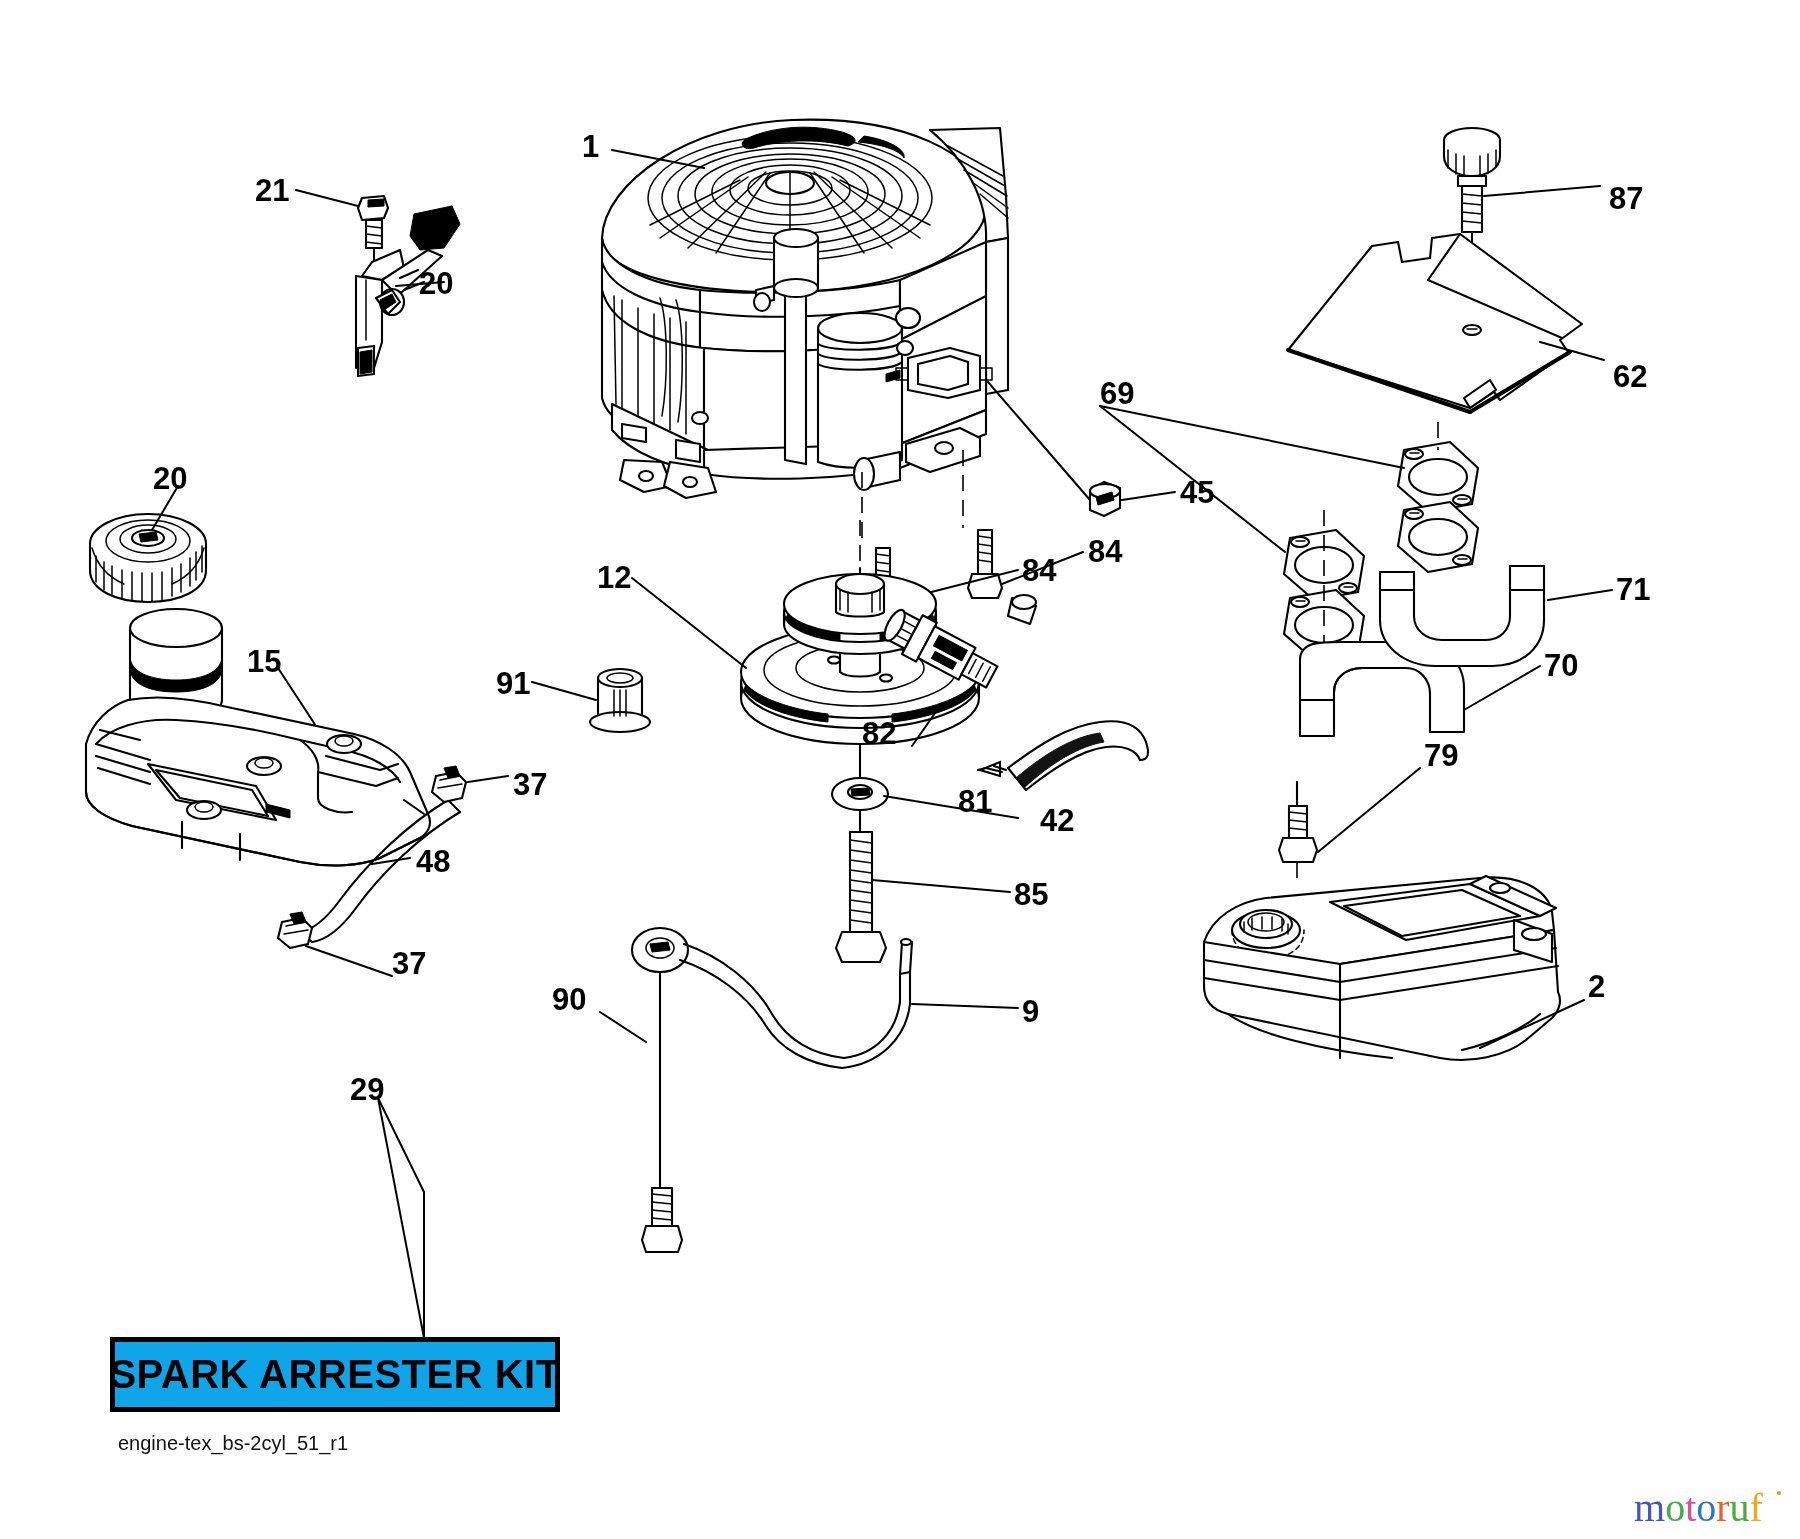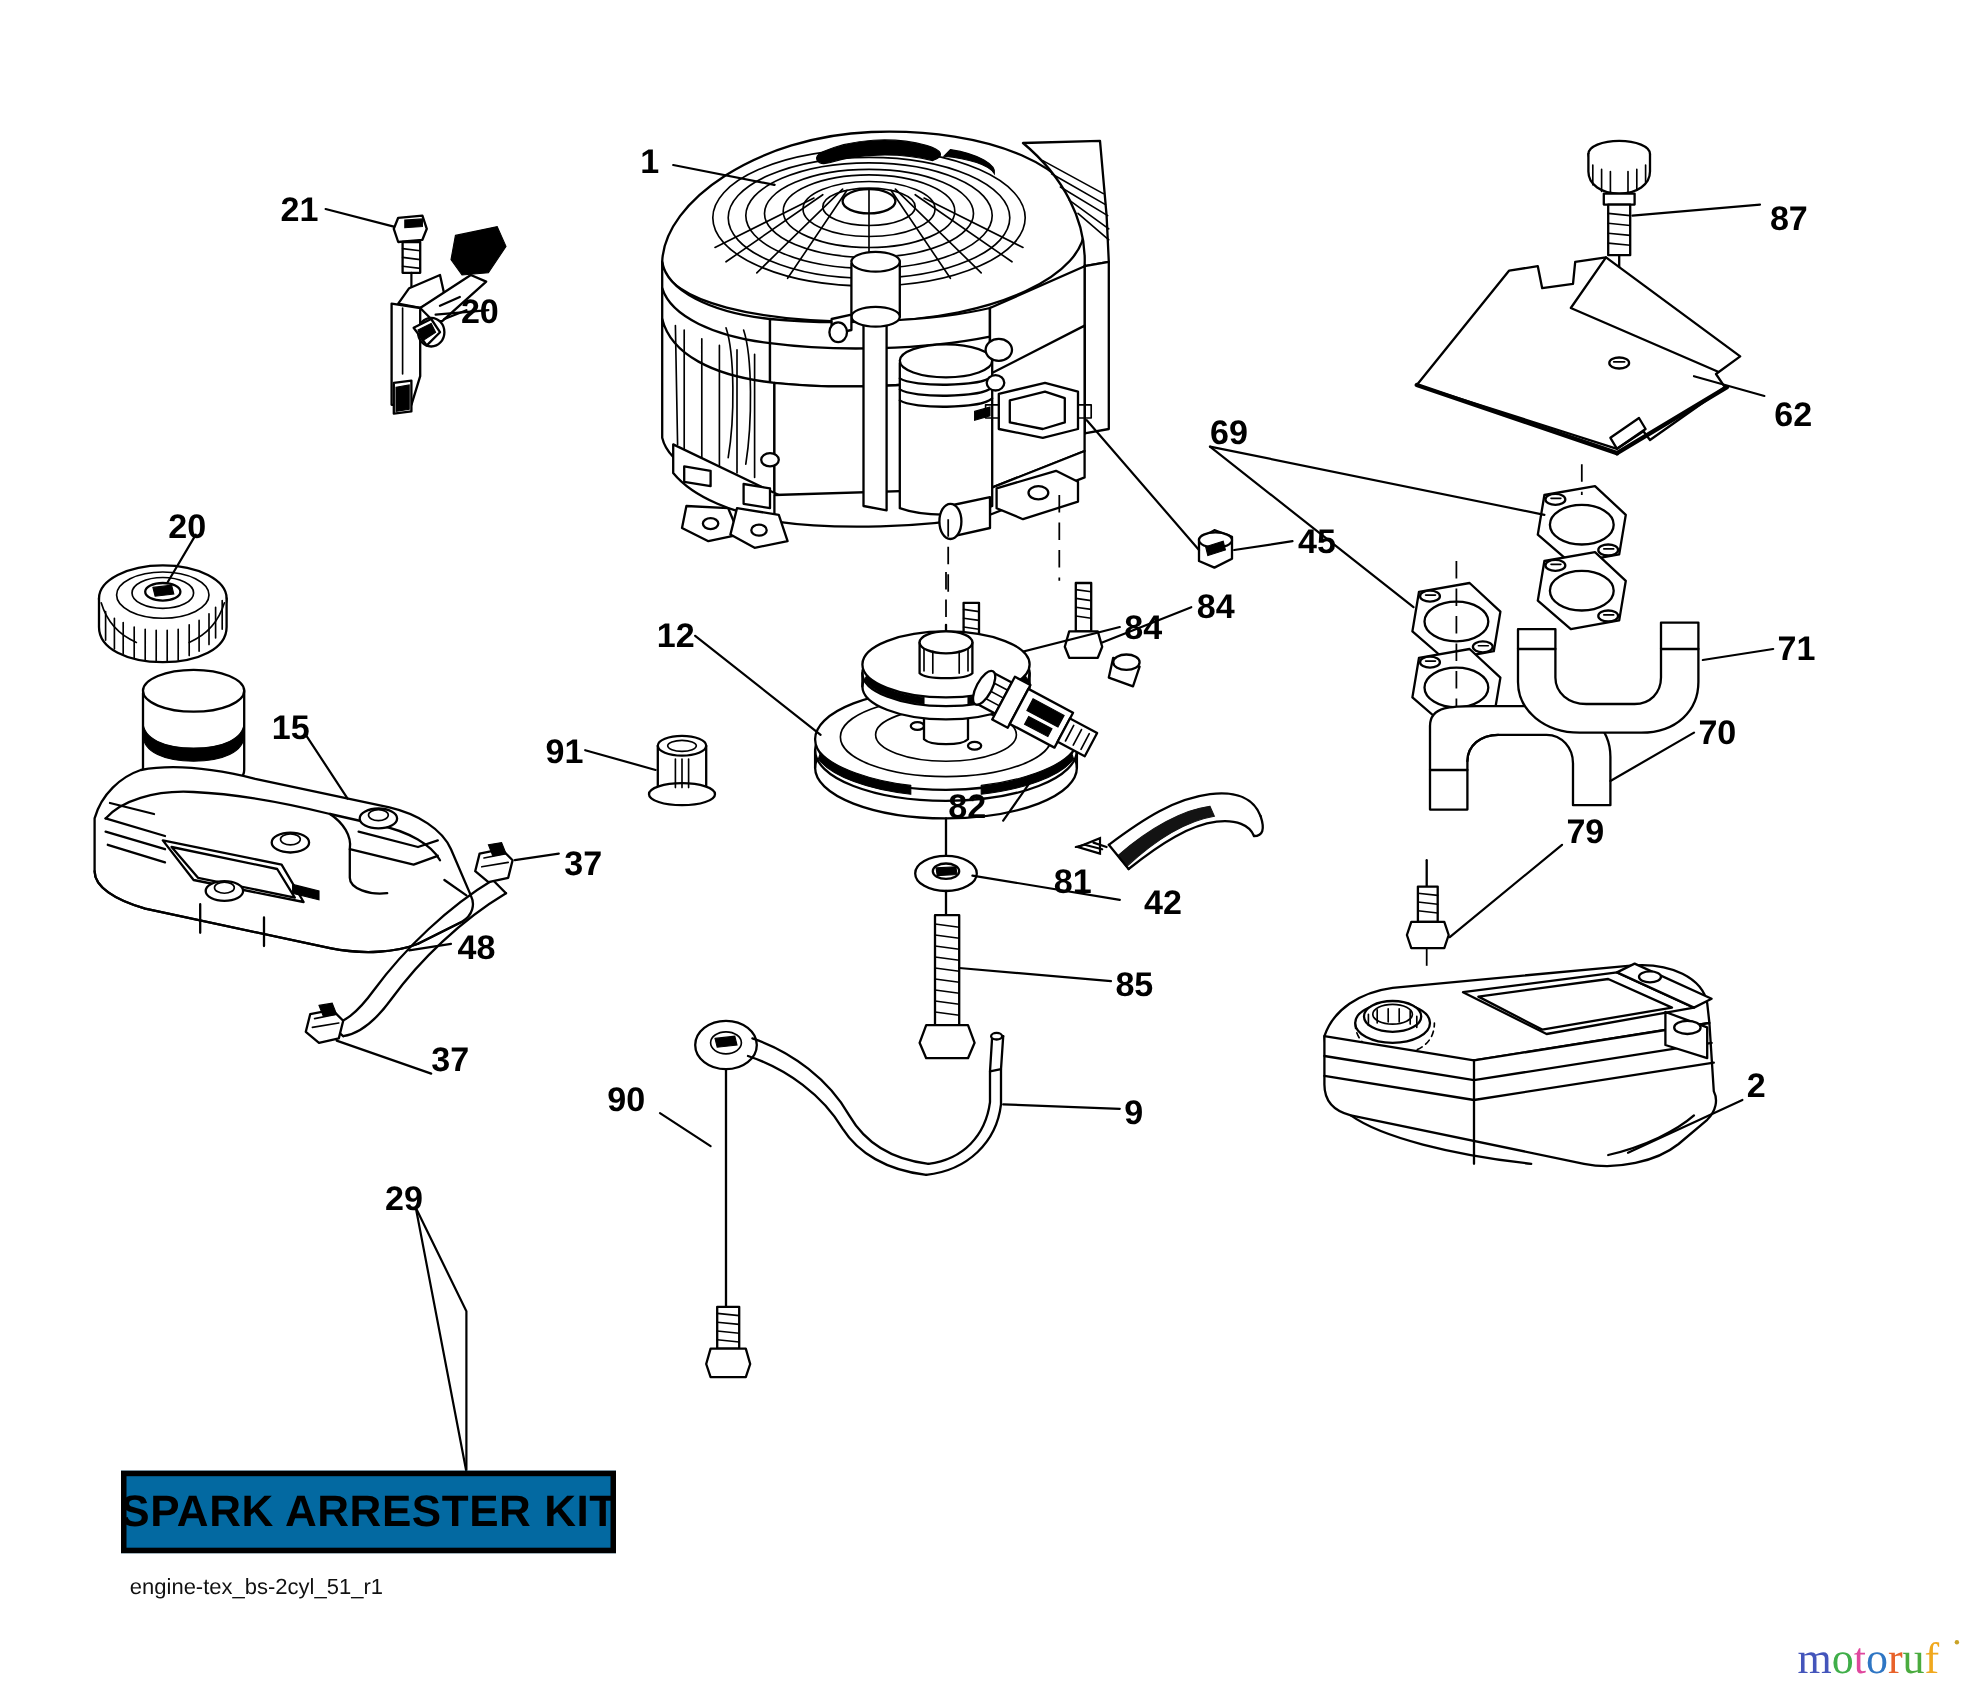--- a/index.html
+++ b/index.html
@@ -21,21 +21,21 @@
     letter-spacing:0px;
     line-height:1;
     white-space:nowrap;
     user-select:none;
   }
   #kit-box{
     position:absolute;
     left:110px;top:1337px;
     width:450px;height:75px;
     border:5px solid #000;
-    background:#0369a1;
+    background:#0ea5e9;
     box-sizing:border-box;
     display:flex;align-items:center;justify-content:center;
   }
   #kit-box span{
     font-family:"Liberation Sans", sans-serif;
     font-weight:bold;
     font-size:40px;
     letter-spacing:0.5px;
     color:#000;
     white-space:nowrap;

